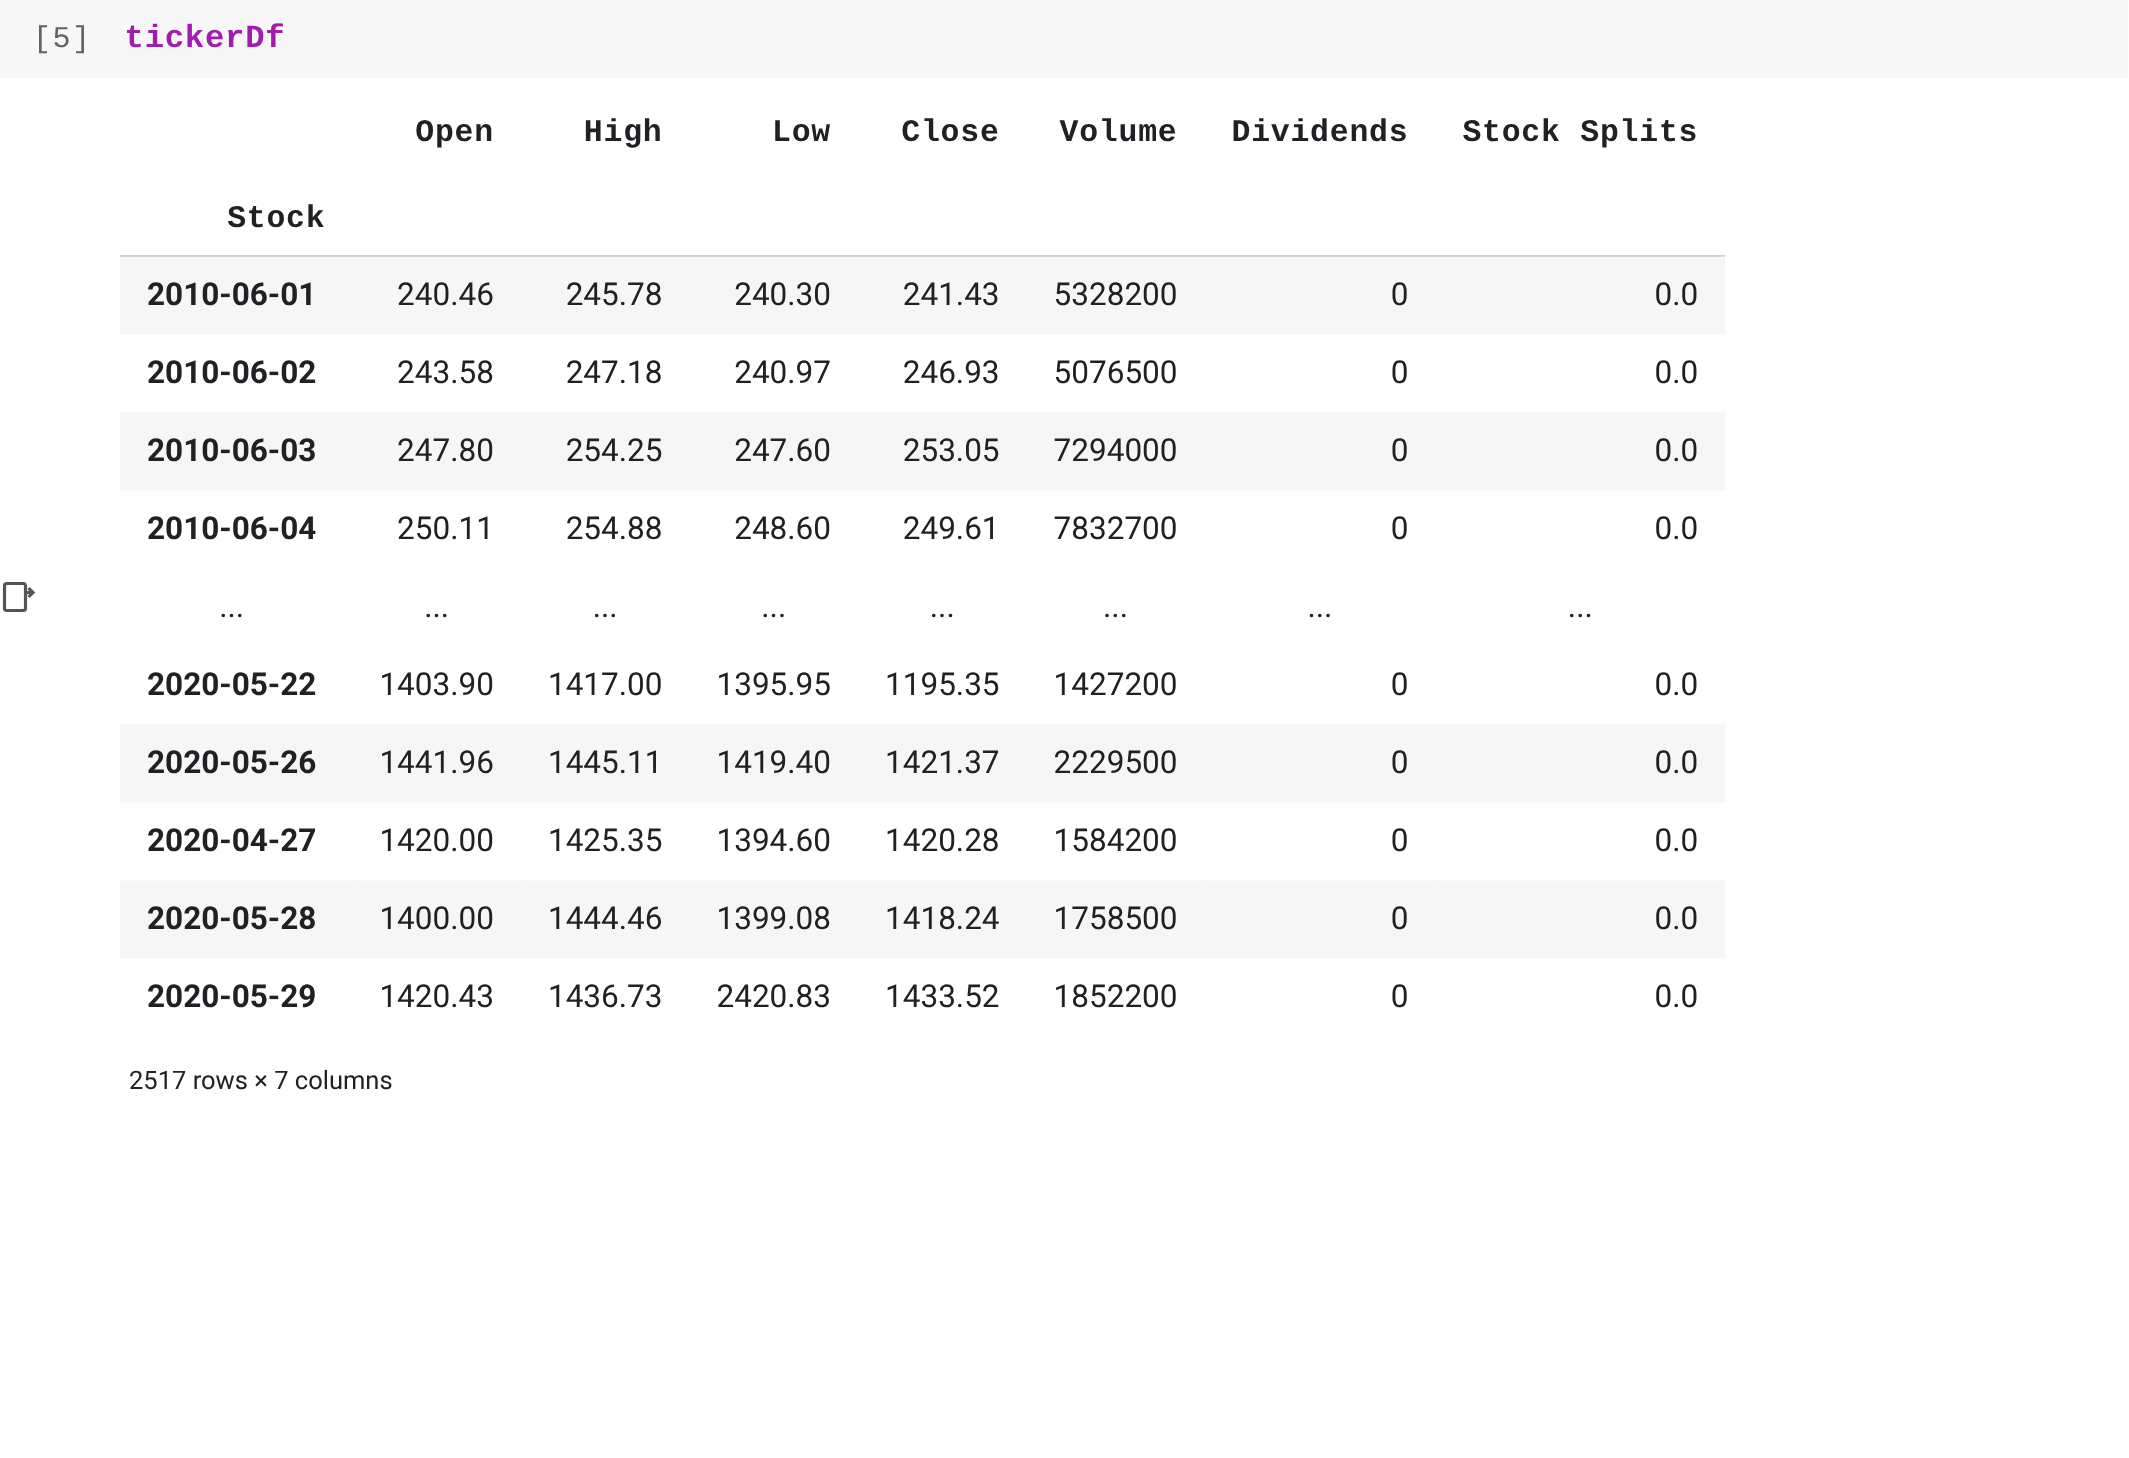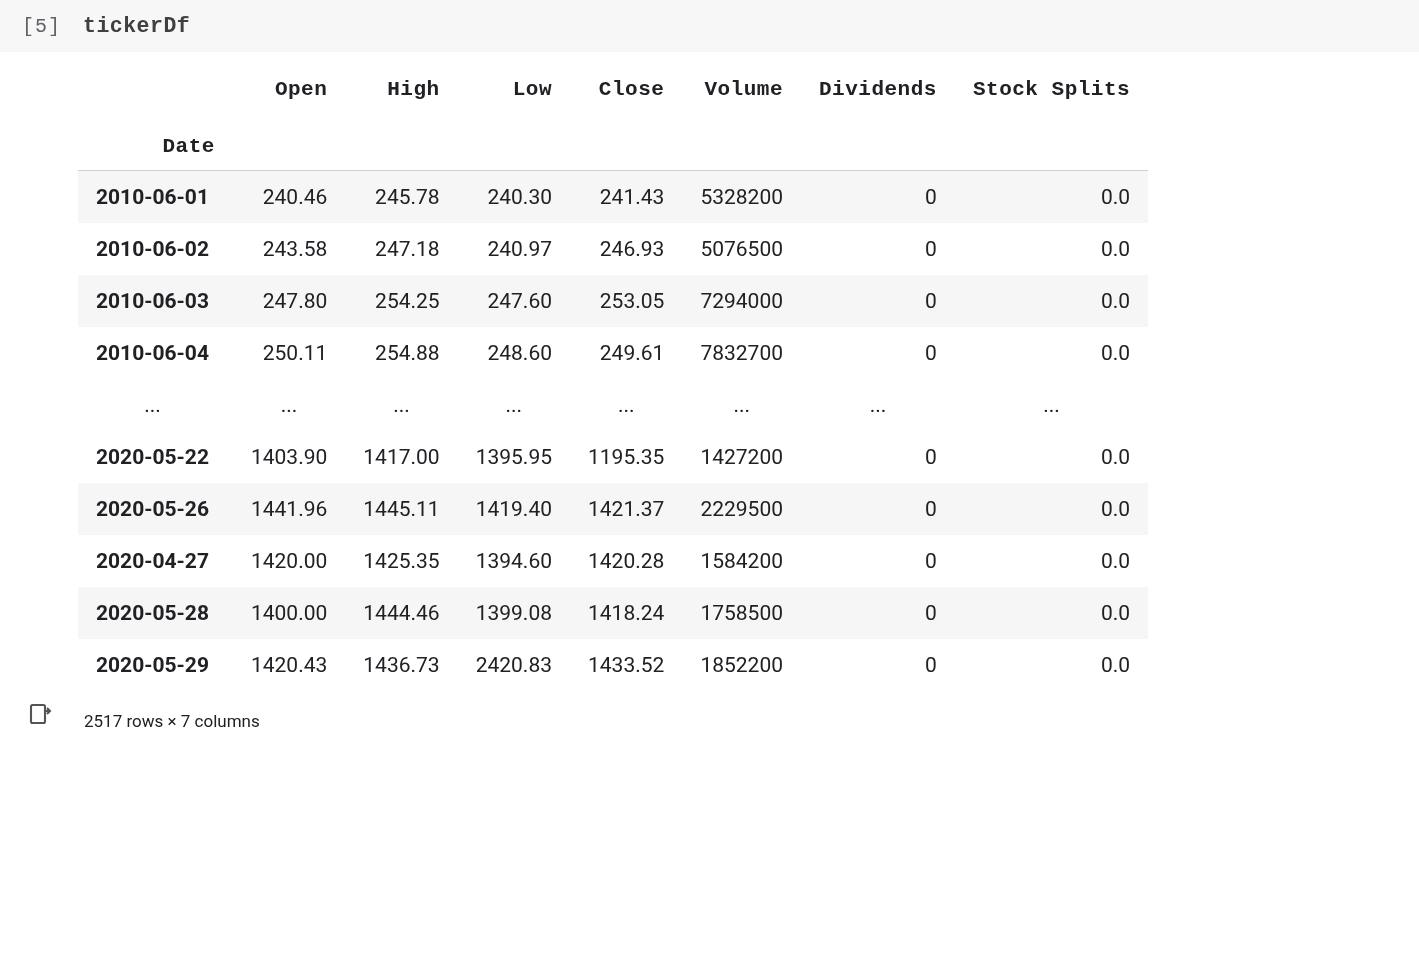--- a/index.html
+++ b/index.html
@@ -29,28 +29,28 @@
       font-size: 20px;
       letter-spacing: 1px;
       margin-right: 22px;
       user-select: none;
       white-space: nowrap;
     }
     .code-text {
       font-family: "Consolas", "Monaco", "Courier New", monospace;
       font-weight: 700;
       font-size: 21.5px;
-      color: #404040;
+      color: #a21caf;
       letter-spacing: 0.5px;
     }
     .output-container {
       display: flex;
-      align-items: flex-end;
-      padding-left: 28px;
+      align-items: center;
       margin-top: 12px;
+      gap: 30px;
     }
     .output-icon {
       flex-shrink: 0;
       margin-right: 26px;
       margin-top: 6px;
     }
     .output-icon svg {
       width: 24px;
       height: 24px;
       stroke: #555;
@@ -144,21 +144,21 @@
             <th></th>
             <th>Open</th>
             <th>High</th>
             <th>Low</th>
             <th>Close</th>
             <th>Volume</th>
             <th>Dividends</th>
             <th>Stock Splits</th>
           </tr>
           <tr class="index-name-row">
-            <th>Date</th>
+            <th>Stock</th>
             <th></th>
             <th></th>
             <th></th>
             <th></th>
             <th></th>
             <th></th>
             <th></th>
           </tr>
         </thead>
       <tbody>

